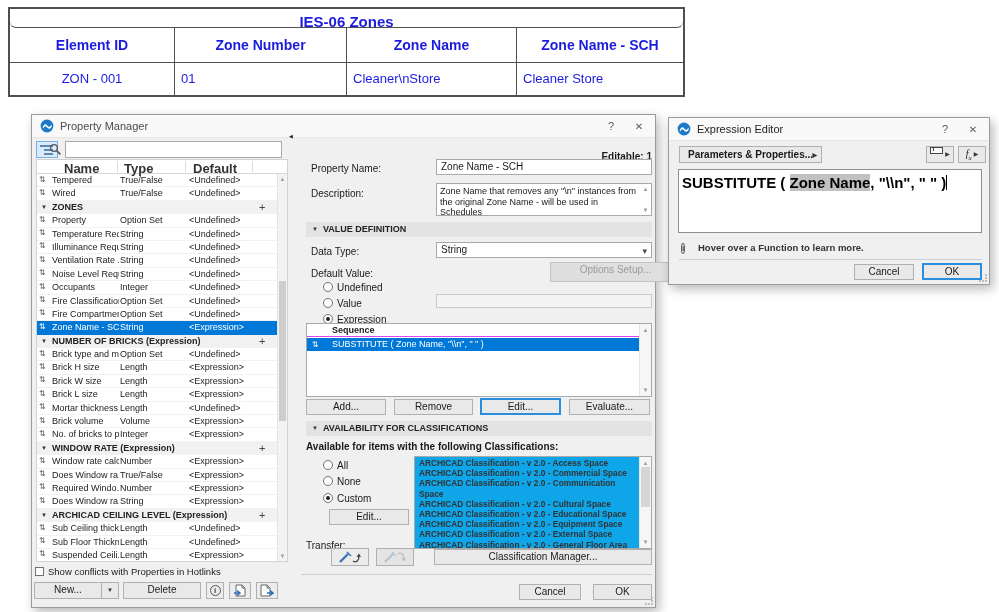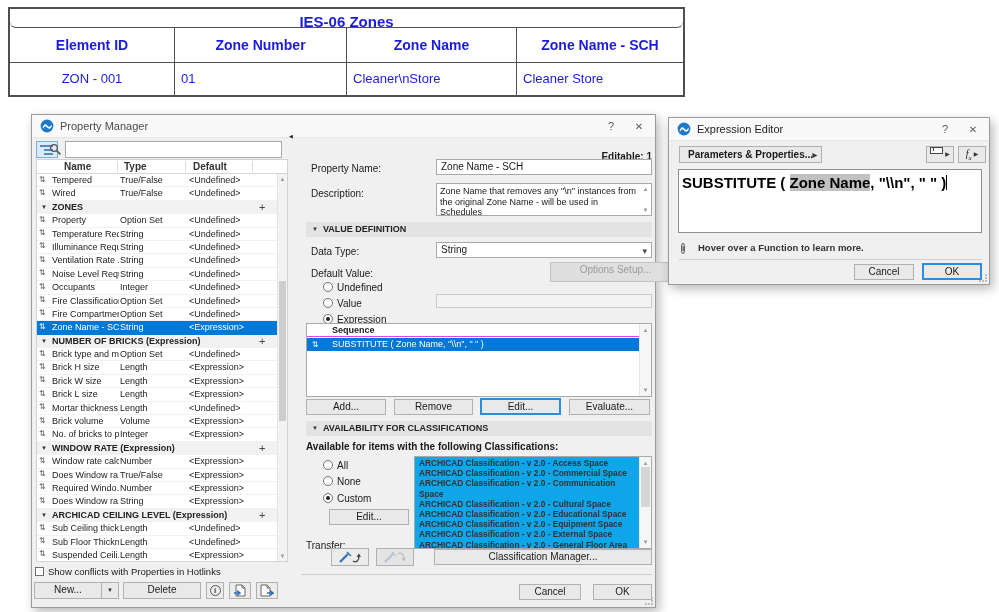--- a/index.html
+++ b/index.html
@@ -42,21 +42,21 @@
 
   
   #pm { left:31px; top:114px; width:625px; height:494px; }
 
   .pm-treebtn { position:absolute; left:4px; top:26px; width:22px; height:17px; background:#d9eafb; border:1px solid #7ab0e2; }
   .pm-treebtn svg { margin:2px 0 0 3px; }
   .pm-mag { position:absolute; left:17px; top:28px; width:13px; height:13px; }
   .pm-search { position:absolute; left:33px; top:26px; width:217px; height:17px; border:1px solid #a9a9a9; background:#fff; font:10px "Liberation Sans",sans-serif; padding:0 3px; }
 
   .pm-list { position:absolute; left:4px; top:44px; width:252px; height:403px; background:#fff; border:1px solid #d2d2d2; overflow:hidden; }
-  .pm-lh { position:relative; height:14px; border-bottom:1px solid #d7d7d7; font-size:10px; font-weight:bold; color:#333; }
+  .pm-lh { position:relative; height:14px; border-bottom:1px solid #d7d7d7; font-size:13px; font-weight:bold; color:#333; }
   .pm-lh span { position:absolute; top:1px; }
   .pm-lh .vl { position:absolute; top:1px; bottom:1px; width:1px; background:#dcdcdc; }
   #pm-rows { position:absolute; left:0; top:14px; right:10px; bottom:0; overflow:hidden; }
   .pm-row { position:relative; height:13.4px; font-size:9px; color:#222; border-bottom:1px solid #f2f2f2; }
   .pm-row span { position:absolute; top:1px; white-space:nowrap; overflow:hidden; }
   .pm-row .hd { left:2px; width:11px; font-size:8px; color:#555; top:0.5px; }
   .pm-row .cn { left:15px; width:67px; }
   .pm-row .ct { left:83px; width:66px; }
   .pm-row .cd { left:152px; width:80px; }
   .pm-row.group { background:#f1f1f1; }

